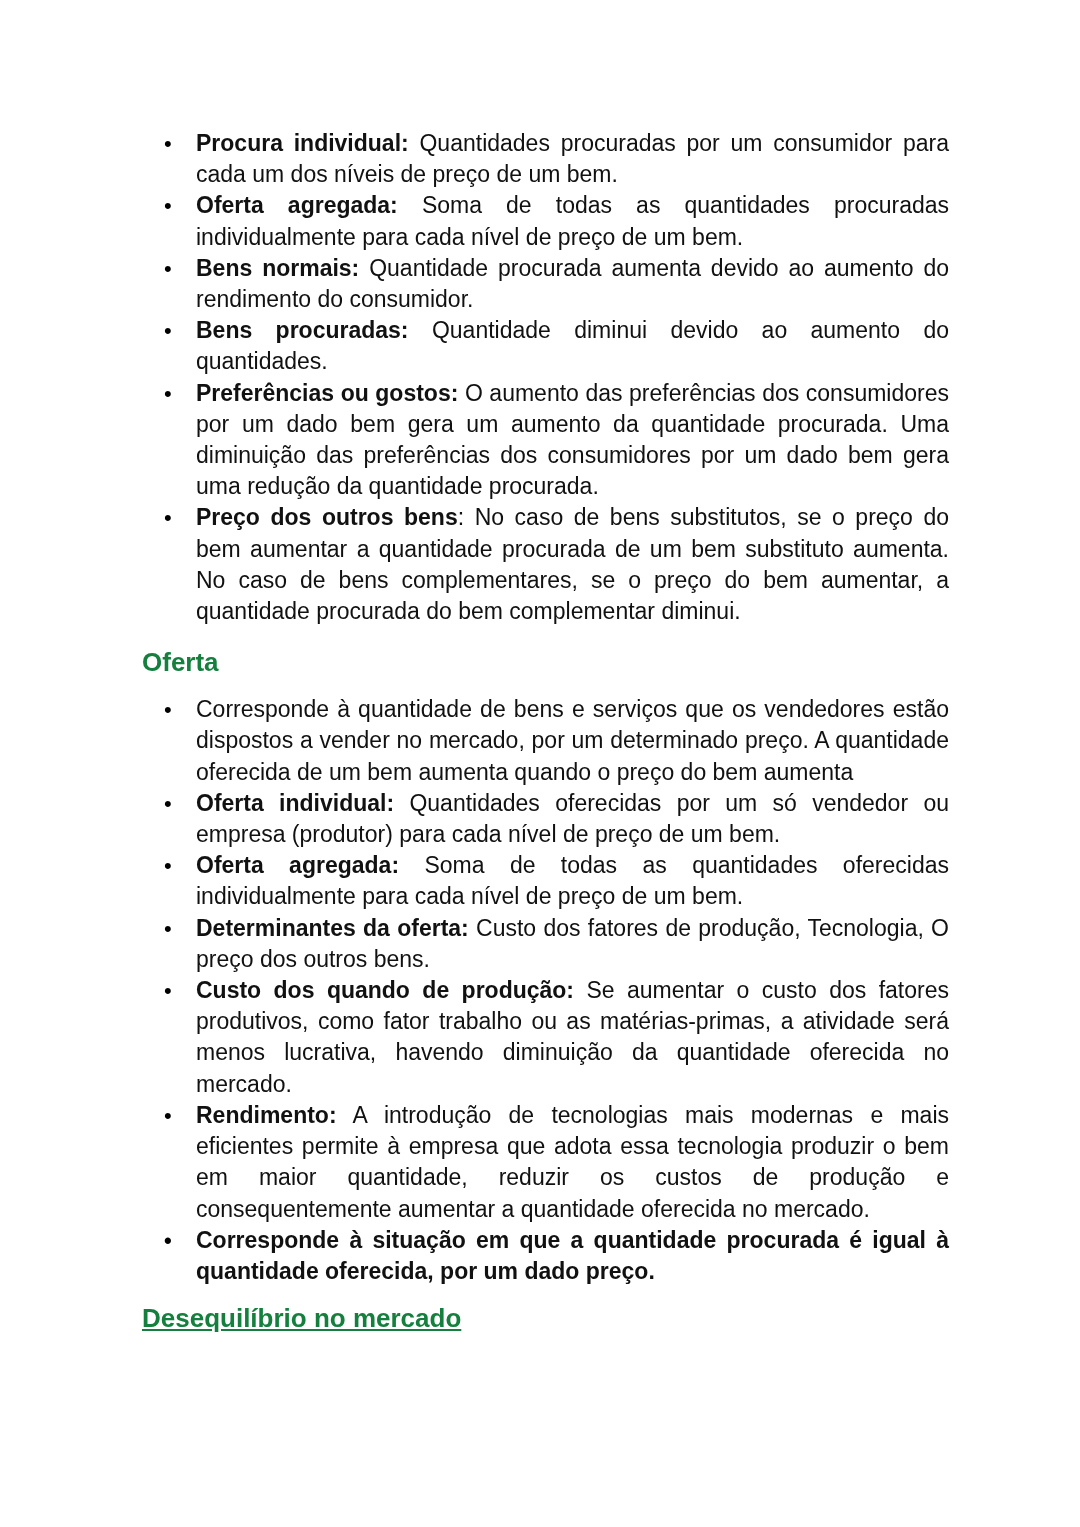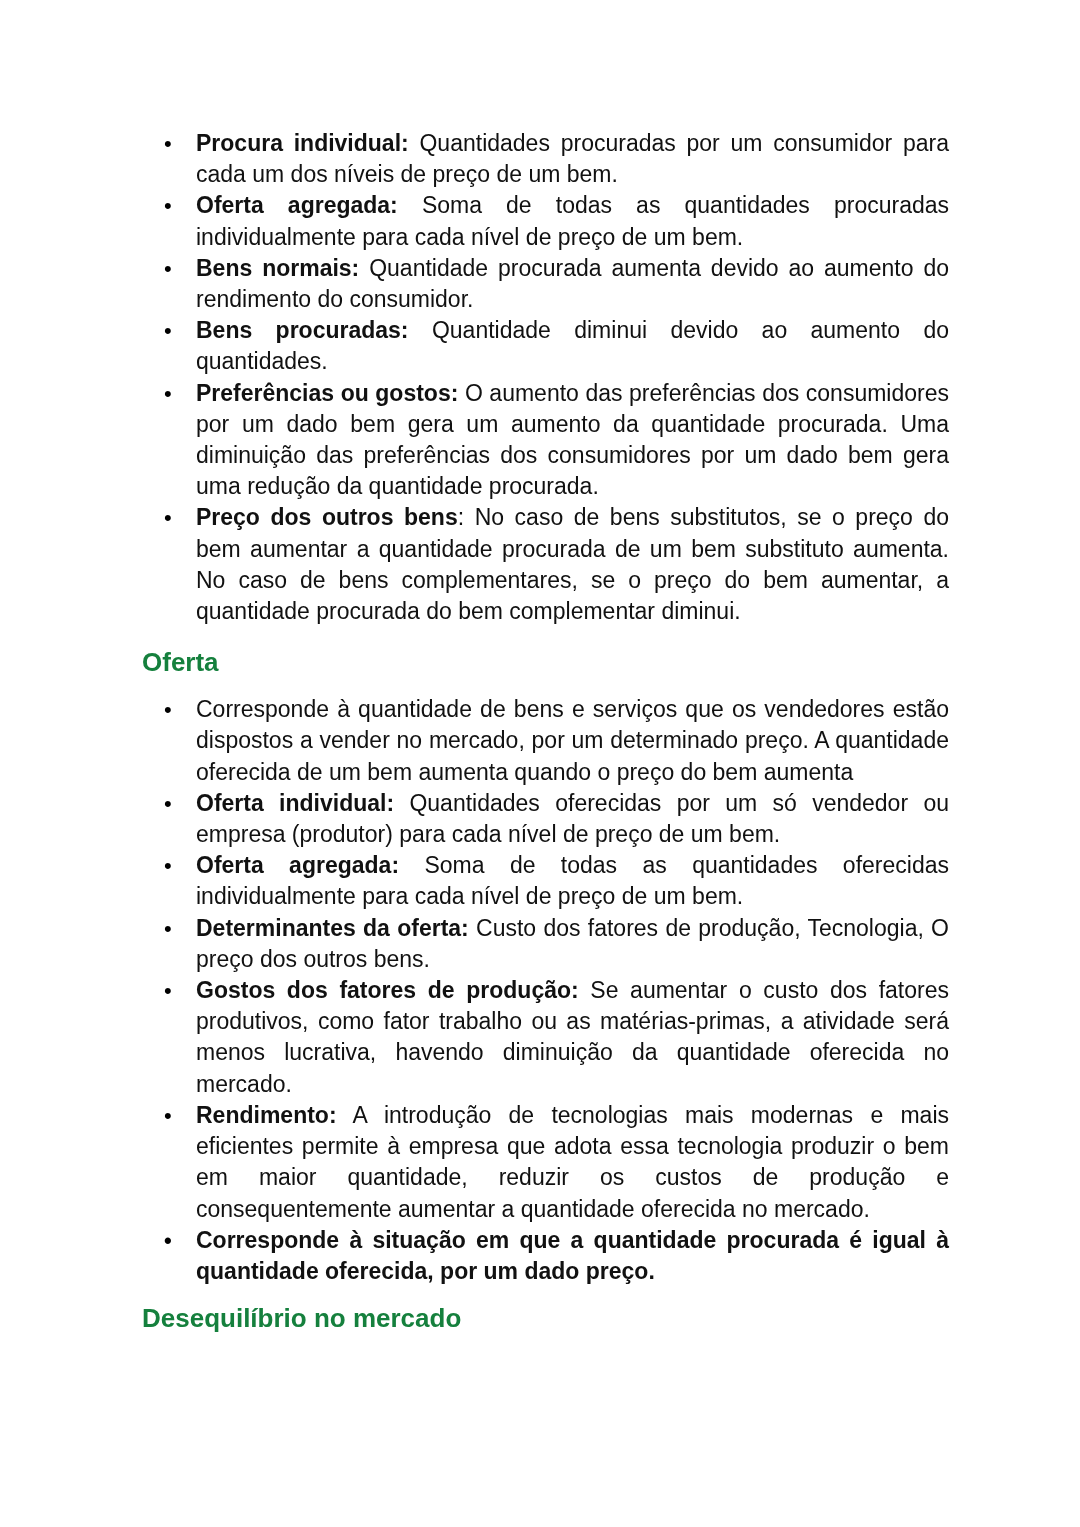--- a/index.html
+++ b/index.html
@@ -10,42 +10,42 @@
   li { position: relative; padding-left: 65px; font-size: 23px; line-height: 31.2px;
        text-align: justify; margin: 0 0 0 0; }
   li::before { content: "\2022"; position: absolute; left: 33px; top: 0; font-size: 22px; color: #000; }
   li b { font-weight: bold; }
   h2 { color: #15803d; font-size: 26px; font-weight: bold; margin: 11px; line-height: 31px; }
   .sec1 { margin-top: 0; }
   .h-oferta { margin-top: 20px; }
   .sec2 { margin-top: 16px; }
   .h-eq { margin-top: 16px; }
   .sec3 { margin-top: 0; font-weight: bold; }
-  .h-deseq { margin-top: 16px; }
+  .h-deseq { margin-top: 16px; text-decoration: underline; }
 </style>
 </head>
 <body>
 
 <div class="page">
   <ul class="sec1">
     <li><b>Procura individual:</b><span> Quantidades procuradas por um consumidor para cada um dos níveis de preço de um bem.</span></li>
     <li><b>Oferta agregada:</b><span> Soma de todas as quantidades procuradas individualmente para cada nível de preço de um bem.</span></li>
     <li><b>Bens normais:</b><span> Quantidade procurada aumenta devido ao aumento do rendimento do consumidor.</span></li>
     <li><b>Bens procuradas:</b><span> Quantidade diminui devido ao aumento do quantidades.</span></li>
     <li><b>Preferências ou gostos:</b><span> O aumento das preferências dos consumidores por um dado bem gera um aumento da quantidade procurada. Uma diminuição das preferências dos consumidores por um dado bem gera uma redução da quantidade procurada.</span></li>
     <li><b>Preço dos outros bens</b><span>: No caso de bens substitutos, se o preço do bem aumentar a quantidade procurada de um bem substituto aumenta. No caso de bens complementares, se o preço do bem aumentar, a quantidade procurada do bem complementar diminui.</span></li>
   </ul>
 
   <h2 class="h-oferta">Oferta</h2>
   <ul class="sec2">
     <li><span>Corresponde à quantidade de bens e serviços que os vendedores estão dispostos a vender no mercado, por um determinado preço. A quantidade oferecida de um bem aumenta quando o preço do bem aumenta</span></li>
     <li><b>Oferta individual:</b><span> Quantidades oferecidas por um só vendedor ou empresa (produtor) para cada nível de preço de um bem.</span></li>
     <li><b>Oferta agregada:</b><span> Soma de todas as quantidades oferecidas individualmente para cada nível de preço de um bem.</span></li>
     <li><b>Determinantes da oferta:</b><span> Custo dos fatores de produção, Tecnologia, O preço dos outros bens.</span></li>
-    <li><b>Gostos dos fatores de produção:</b><span> Se aumentar o custo dos fatores produtivos, como fator trabalho ou as matérias-primas, a atividade será menos lucrativa, havendo diminuição da quantidade oferecida no mercado.</span></li>
+    <li><b>Custo dos quando de produção:</b><span> Se aumentar o custo dos fatores produtivos, como fator trabalho ou as matérias-primas, a atividade será menos lucrativa, havendo diminuição da quantidade oferecida no mercado.</span></li>
     <li><b>Rendimento:</b><span> A introdução de tecnologias mais modernas e mais eficientes permite à empresa que adota essa tecnologia produzir o bem em maior quantidade, reduzir os custos de produção e consequentemente aumentar a quantidade oferecida no mercado.</span></li>
   </ul>
 
   <ul class="sec3">
     <li><span>Corresponde à situação em que a quantidade procurada é igual à quantidade oferecida, por um dado preço.</span></li>
   </ul>
 
   <h2 class="h-deseq">Desequilíbrio no mercado</h2>
 </div>
 

